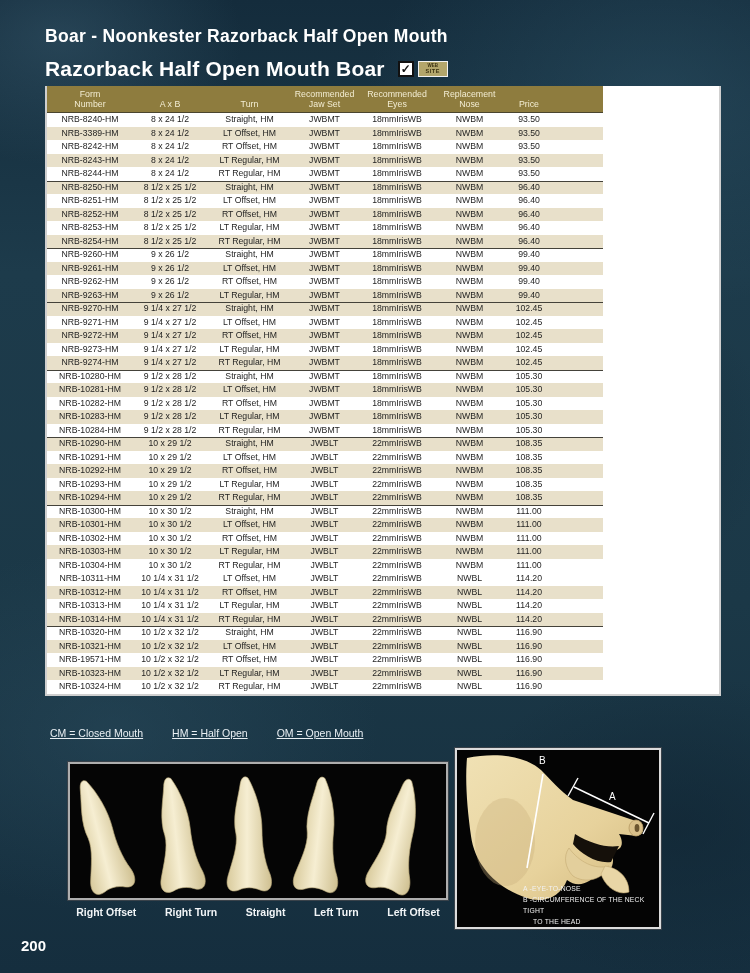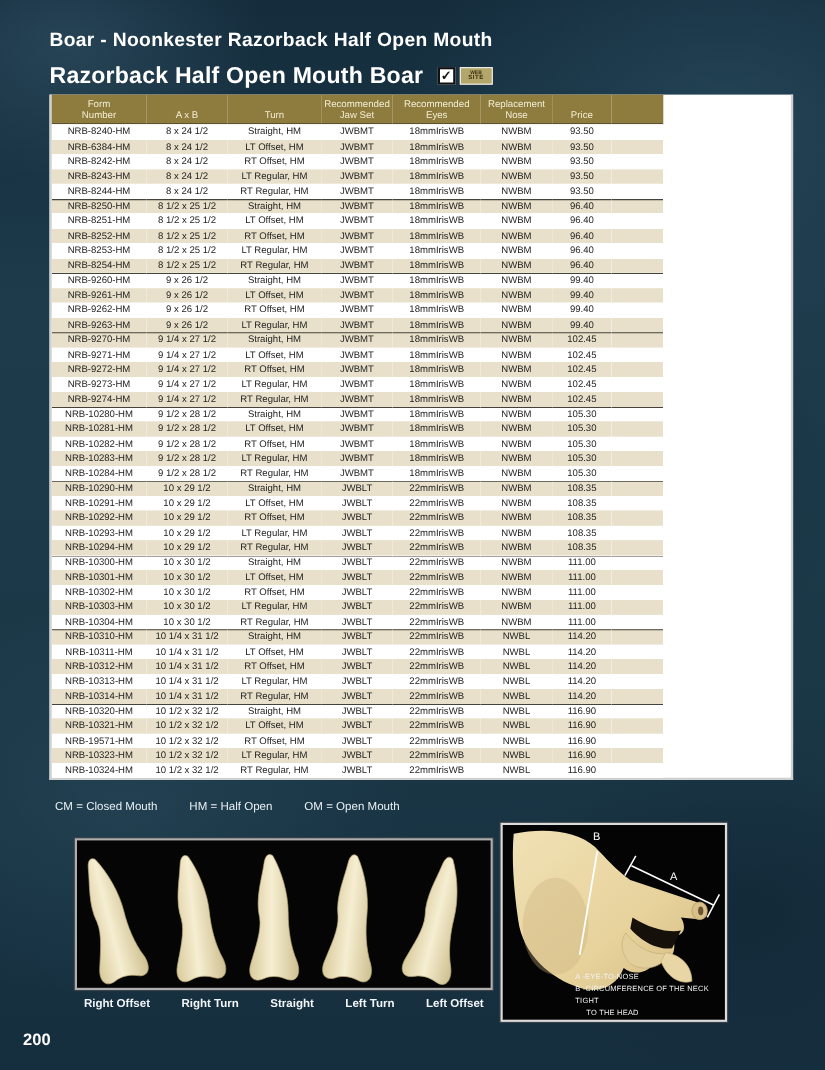--- a/index.html
+++ b/index.html
@@ -49,21 +49,21 @@
   tbody td {
     font-size:8.7px; height:13.5px; line-height:13.5px; text-align:center;
     color:#1e1e1e; white-space:nowrap; overflow:hidden;
   }
   tr.white td { background:#ffffff; }
   tr.beige td { background:#e8e0ca; }
   tr.group-start td { box-shadow: inset 0 1px 0 #44423a; }
 
   .legend {
     position:absolute; left:50px; top:727px; display:flex; gap:29px;
-    font-size:10.5px; color:#e9eff3;
+    font-size:10.5px; color:#e9eff3;text-decoration:underline;
   }
 
   
   .photo-frame {
     position:absolute; left:68px; top:762px; width:380px; height:138px;
     background:#050505; border:2px solid #aeaeae; box-shadow:0 0 0 1px #39424a;
   }
   .captions {
     position:absolute; left:62px; top:906px; width:392px;
     display:flex; justify-content:space-around;
@@ -154,21 +154,21 @@
             <td>NRB-8240-HM</td>
             <td>8 x 24 1/2</td>
             <td>Straight, HM</td>
             <td>JWBMT</td>
             <td>18mmIrisWB</td>
             <td>NWBM</td>
             <td>93.50</td>
             <td></td>
           </tr>
           <tr class="beige">
-            <td>NRB-6384-HM</td>
+            <td>NRB-3389-HM</td>
             <td>8 x 24 1/2</td>
             <td>LT Offset, HM</td>
             <td>JWBMT</td>
             <td>18mmIrisWB</td>
             <td>NWBM</td>
             <td>93.50</td>
             <td></td>
           </tr>
           <tr class="white">
             <td>NRB-8242-HM</td>
@@ -481,30 +481,20 @@
             <td></td>
           </tr>
           <tr class="white">
             <td>NRB-10304-HM</td>
             <td>10 x 30 1/2</td>
             <td>RT Regular, HM</td>
             <td>JWBLT</td>
             <td>22mmIrisWB</td>
             <td>NWBM</td>
             <td>111.00</td>
-            <td></td>
-          </tr>
-          <tr class="beige group-start">
-            <td>NRB-10310-HM</td>
-            <td>10 1/4 x 31 1/2</td>
-            <td>Straight, HM</td>
-            <td>JWBLT</td>
-            <td>22mmIrisWB</td>
-            <td>NWBL</td>
-            <td>114.20</td>
             <td></td>
           </tr>
           <tr class="white">
             <td>NRB-10311-HM</td>
             <td>10 1/4 x 31 1/2</td>
             <td>LT Offset, HM</td>
             <td>JWBLT</td>
             <td>22mmIrisWB</td>
             <td>NWBL</td>
             <td>114.20</td>

